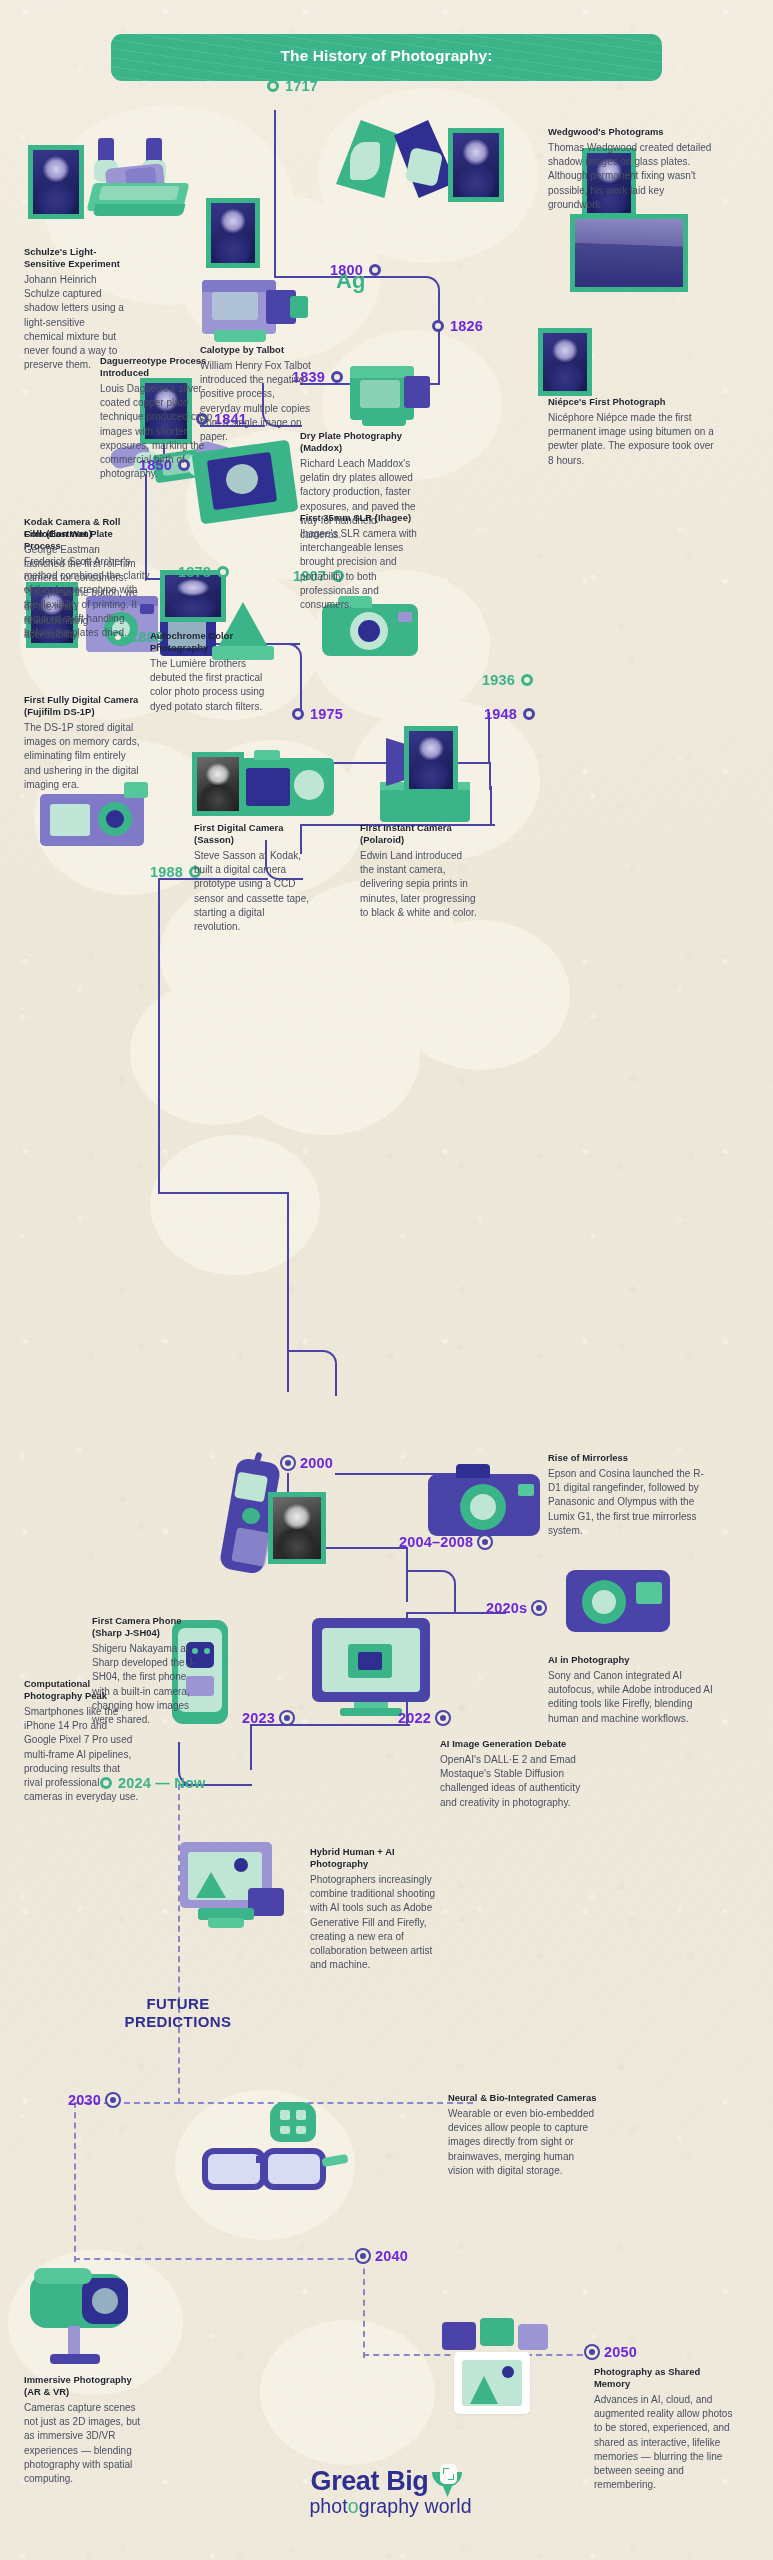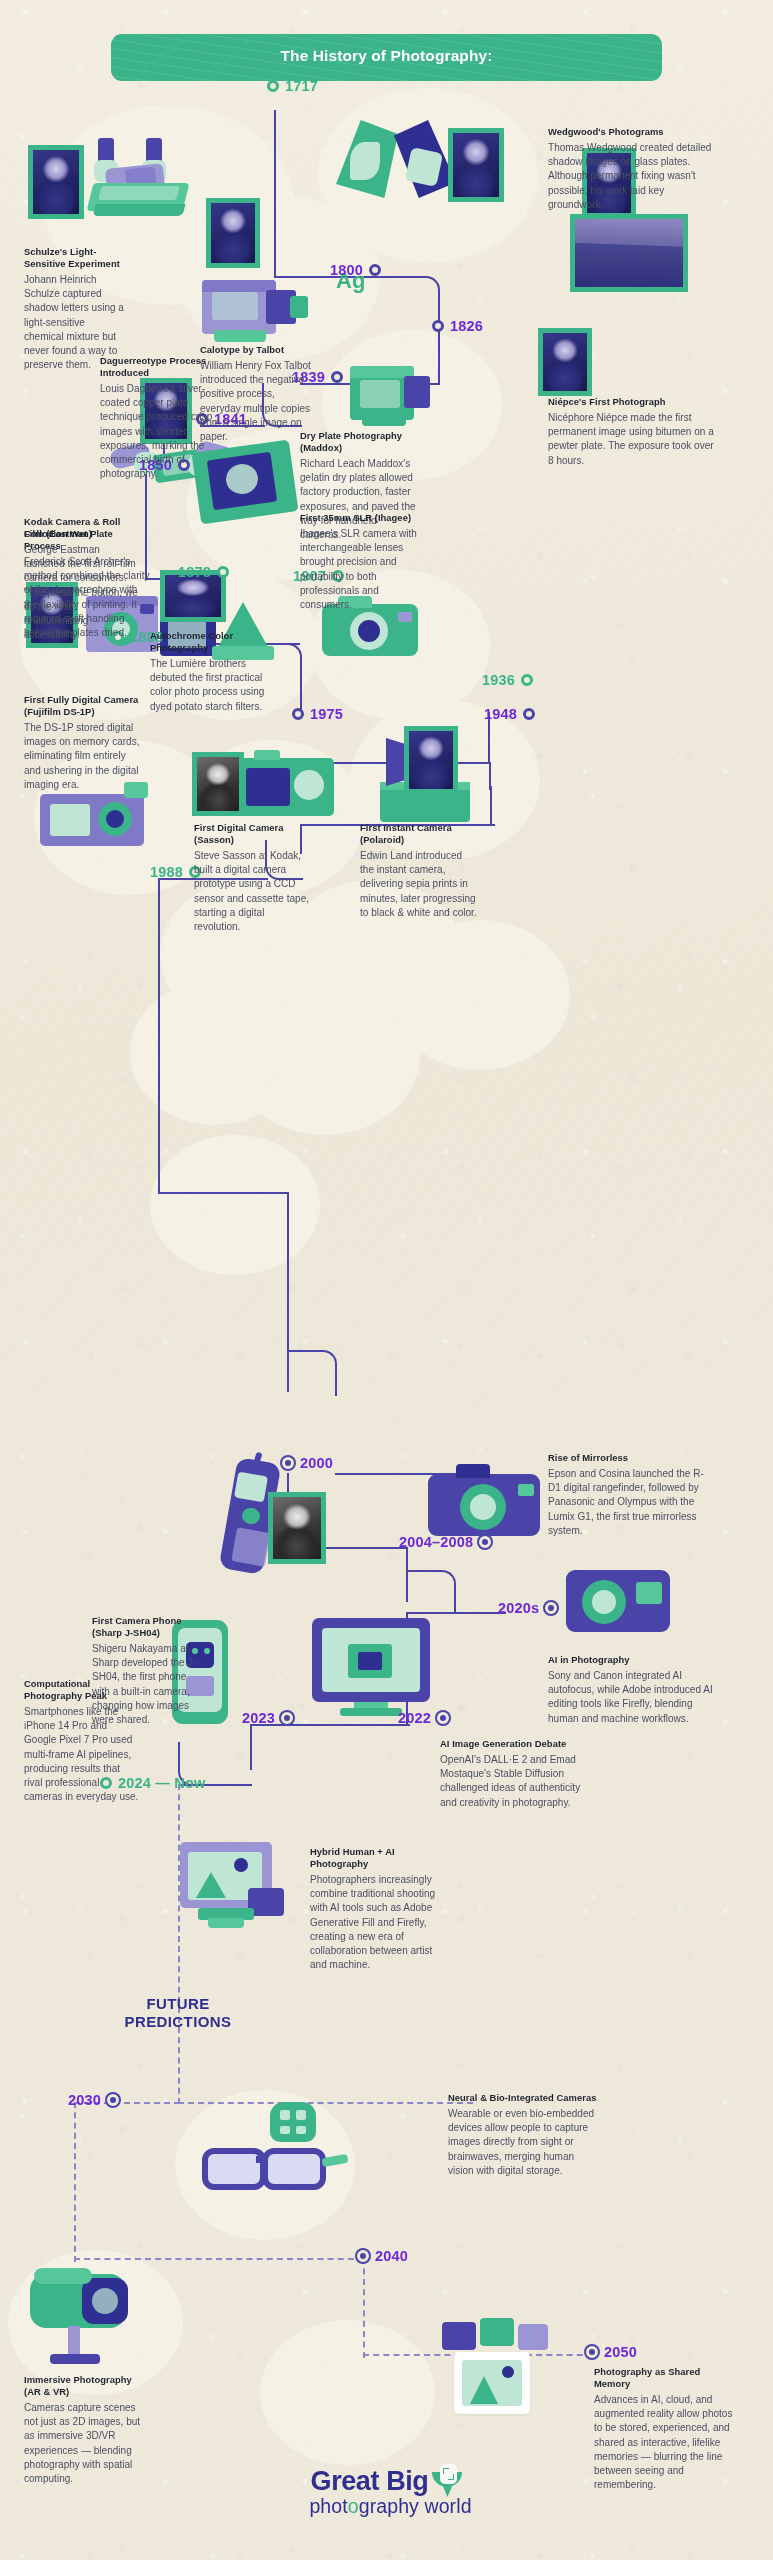--- a/index.html
+++ b/index.html
@@ -655,21 +655,21 @@
   <p>Epson and Cosina launched the R-D1 digital rangefinder, followed by Panasonic and Olympus with the Lumix G1, the first true mirrorless system.</p>
 </div>
 
 <div class="art" style="left:560px; top:1556px; width:130px; height:90px;">
   <div class="sh c-indigo2" style="left:6px; top:14px; width:104px; height:62px; border-radius:9px;"></div>
   <div class="sh c-green" style="left:22px; top:24px; width:44px; height:44px; border-radius:50%;"></div>
   <div class="sh c-mint" style="left:32px; top:34px; width:24px; height:24px; border-radius:50%;"></div>
   <div class="sh c-green2" style="left:76px; top:26px; width:26px; height:22px; border-radius:3px;"></div>
 </div>
 
-<div class="year-node rev" style="left:498px; top:1600px;">
+<div class="year-node rev" style="left:486px; top:1600px;">
   <span class="node-dot solid"></span>
   <span class="year-label">2020s</span>
 </div>
 
 <div class="card" style="left:548px; top:1654px; width:166px;">
   <h3>AI in Photography</h3>
   <p>Sony and Canon integrated AI autofocus, while Adobe introduced AI editing tools like Firefly, blending human and machine workflows.</p>
 </div>
 
 <div class="art" style="left:306px; top:1612px; width:140px; height:110px;">

